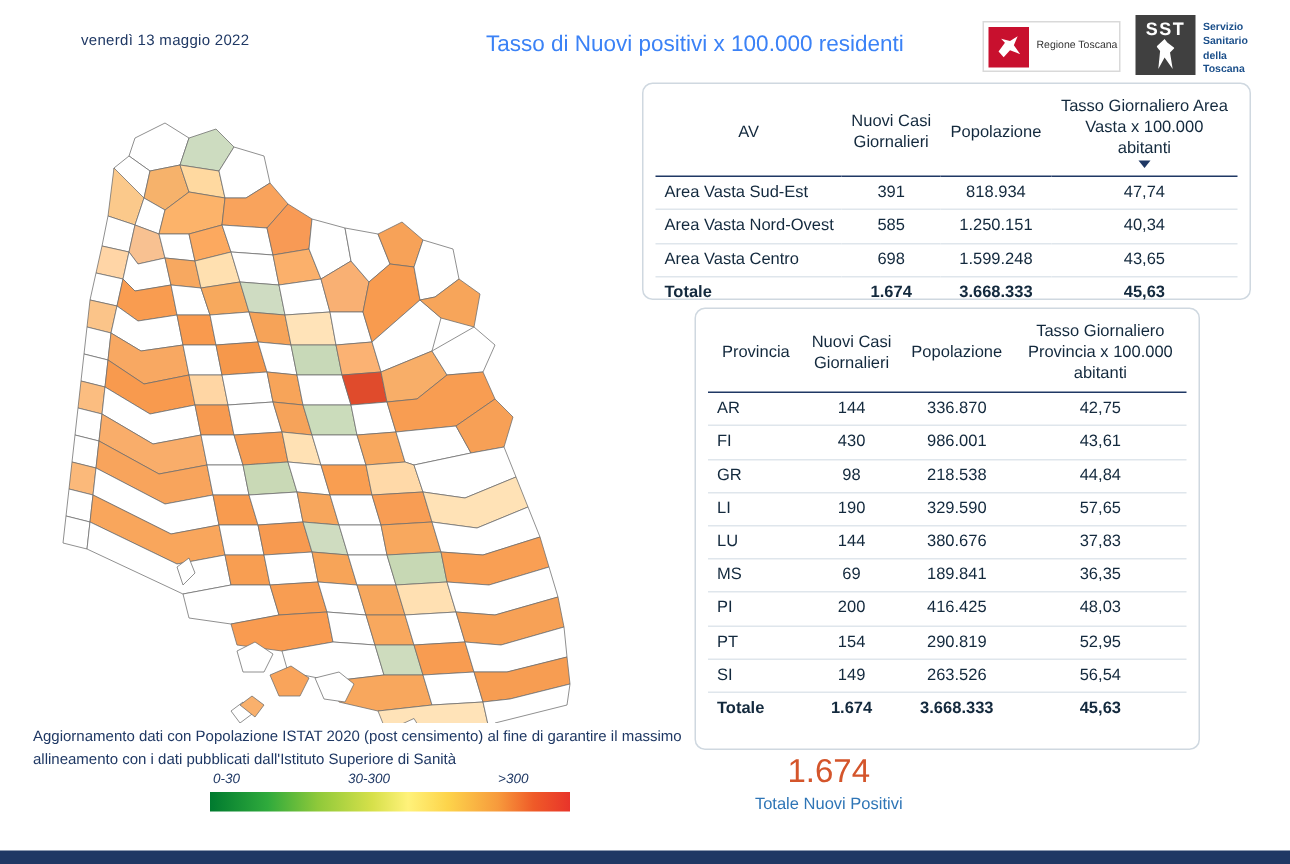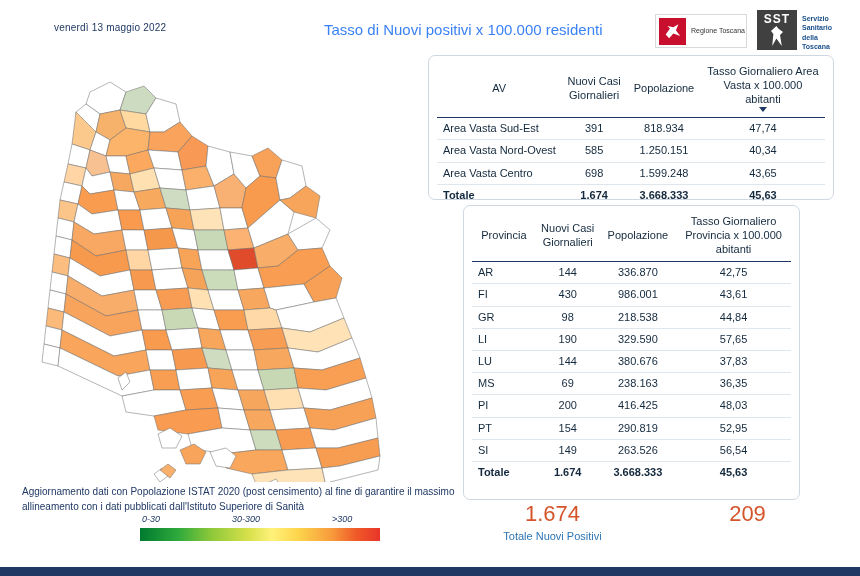--- a/index.html
+++ b/index.html
@@ -495,21 +495,21 @@
         </tr>
         <tr>
           <td class="left">LU</td>
           <td>144</td>
           <td>380.676</td>
           <td>37,83</td>
         </tr>
         <tr>
           <td class="left">MS</td>
           <td>69</td>
-          <td>238.163</td>
+          <td>189.841</td>
           <td>36,35</td>
         </tr>
         <tr>
           <td class="left">PI</td>
           <td>200</td>
           <td>416.425</td>
           <td>48,03</td>
         </tr>
         <tr>
           <td class="left">PT</td>
@@ -543,18 +543,17 @@
     </div>
     <div class="legend-bar"></div>
   </div>
 
   <div class="stats">
     <div class="stat">
       <div class="value">1.674</div>
       <div class="caption">Totale Nuovi Positivi</div>
     </div>
     <div class="stat">
-      <div class="value">209</div>
     </div>
   </div>
 
   <div class="bottom-bar"></div>
 </div>
 
 </body></html>

